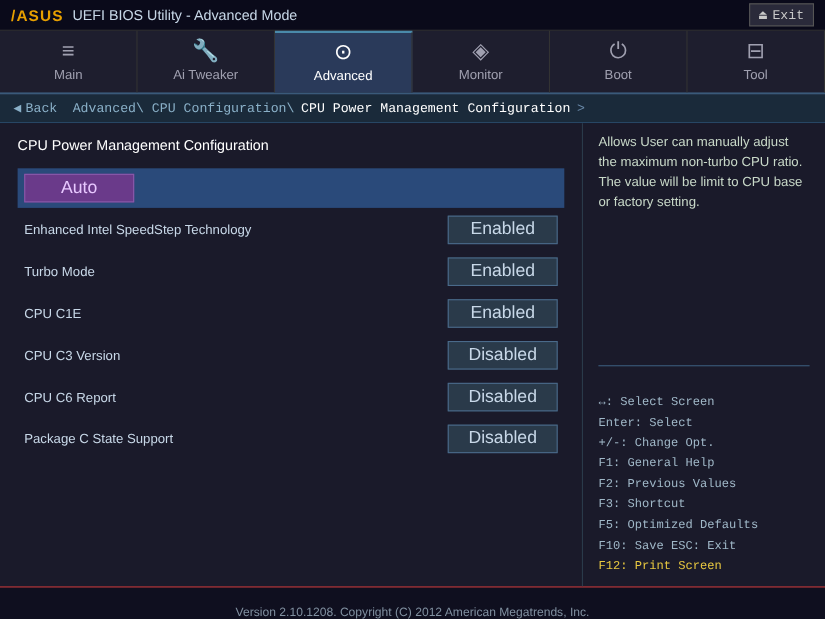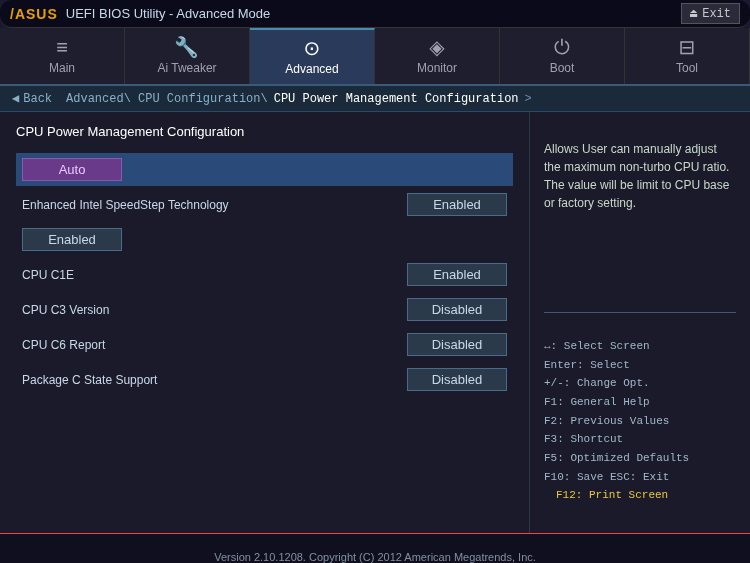--- a/index.html
+++ b/index.html
@@ -15,21 +15,20 @@
 
     
     #top-bar {
       background: #0a0a1a;
       height: 28px;
       display: flex;
       align-items: center;
       justify-content: space-between;
       padding: 11px 10px;
       border-bottom: 1px solid #333;
-      border-radius: 12px;
     }
     #top-bar-logo {
       display: flex;
       align-items: center;
       gap: 8px;
     }
     .asus-logo {
       color: #e8a000;
       font-weight: bold;
       font-size: 14px;
@@ -139,21 +138,21 @@
     .config-label {
       flex: 1;
       color: #c8d8e8;
       font-size: 12px;
       font-family: Arial, sans-serif;
     }
     .config-value {
       min-width: 100px;
       text-align: center;
       padding: 3px 8px;
-      font-size: 13px;
+      font-size: 16px;
       font-family: Arial, sans-serif;
     }
     .value-auto {
       background: #6a3a8a;
       color: #e8c8ff;
       border: 1px solid #8a5aaa;
     }
     .value-enabled {
       background: #2a3a4a;
       color: #c8d8e8;
@@ -161,21 +160,21 @@
     }
     .value-disabled {
       background: #2a3a4a;
       color: #c8d8e8;
       border: 1px solid #4a6a8a;
     }
 
     
     #right-panel {
       width: 220px;
-      padding: 28px 14px;
+      padding: 8px 14px;
       background: #1a1a2a;
       display: flex;
       flex-direction: column;
       gap: 14px;
     }
     .help-text {
       font-size: 12px;
       color: #c8d8c8;
       line-height: 1.5;
       font-family: Arial, sans-serif;
@@ -187,21 +186,20 @@
       margin: 10px 0;
     }
     .key-hints {
       font-size: 11px;
       color: #a0b8c8;
       line-height: 1.7;
       font-family: 'Courier New', monospace;
     }
     .key-hint-highlight {
       color: #e8c840;
-      margin-left: 12px;
     }
 
     
     #status-bar {
       background: #0f0f1f;
       height: 46px;
       display: flex;
       align-items: center;
       justify-content: center;
       border-top: 1px solid #ef4444;
@@ -269,20 +267,21 @@
     <div class="config-row selected">
       <span class="config-value value-auto">Auto</span>
     </div>
 
     <div class="config-row">
       <span class="config-label">Enhanced Intel SpeedStep Technology</span>
       <span class="config-value value-enabled">Enabled</span>
     </div>
 
     <div class="config-row">
+      <span class="config-label">Turbo Mode</span>
       <span class="config-value value-enabled">Enabled</span>
     </div>
 
     <div class="config-row">
       <span class="config-label">CPU C1E</span>
       <span class="config-value value-enabled">Enabled</span>
     </div>
 
     <div class="config-row">
       <span class="config-label">CPU C3 Version</span>

